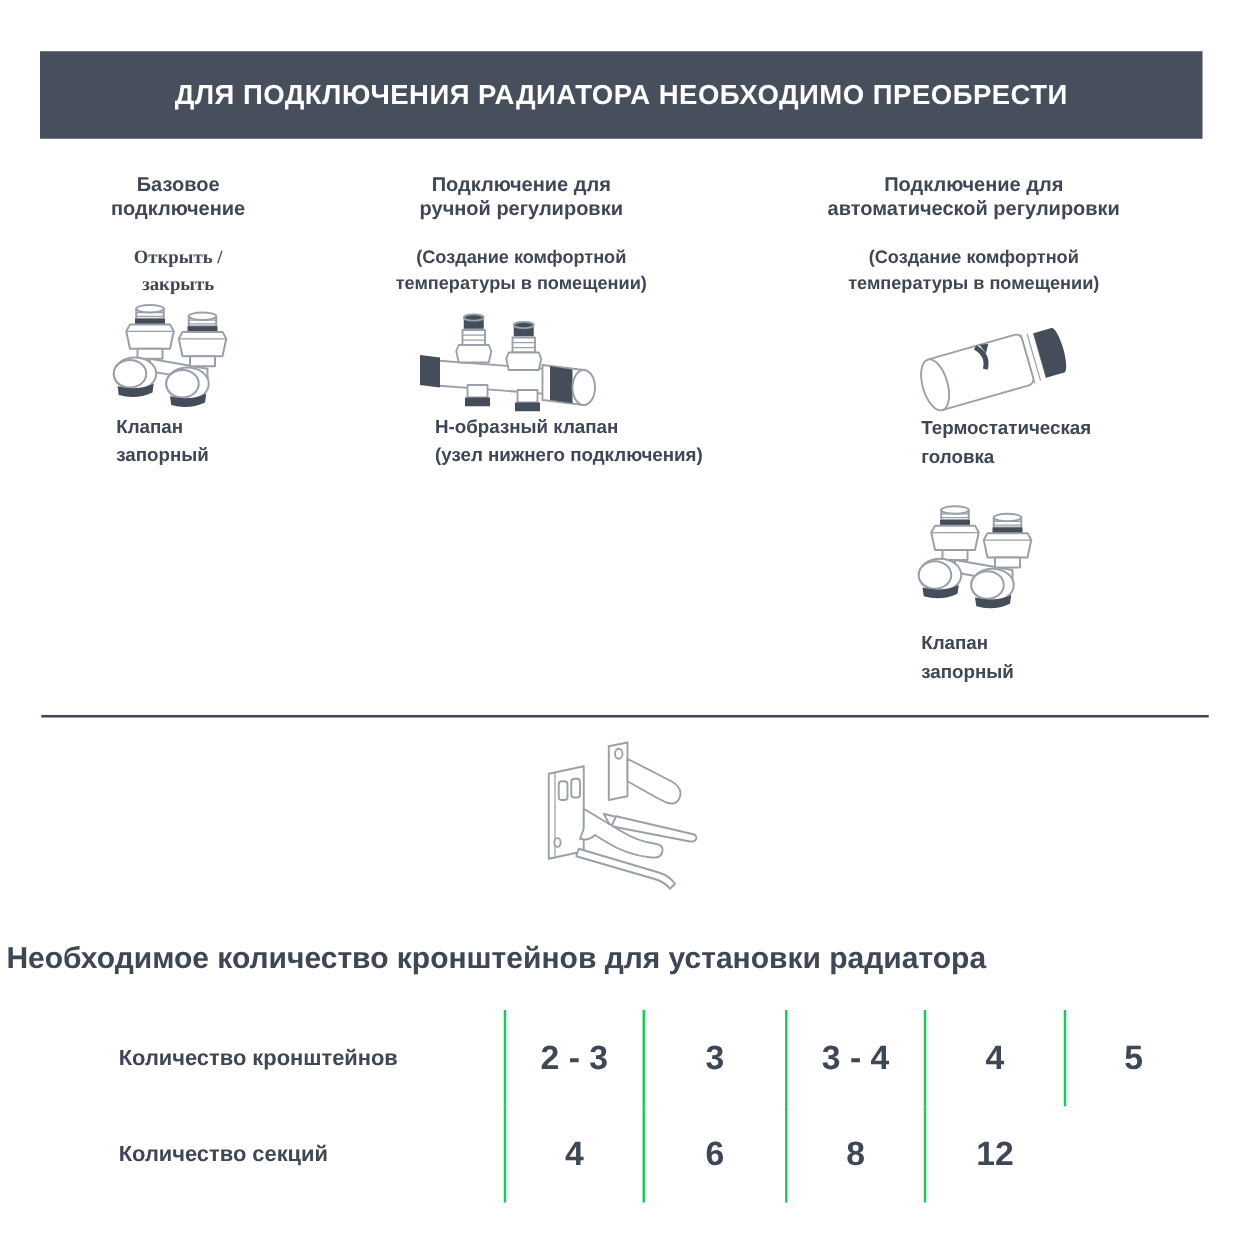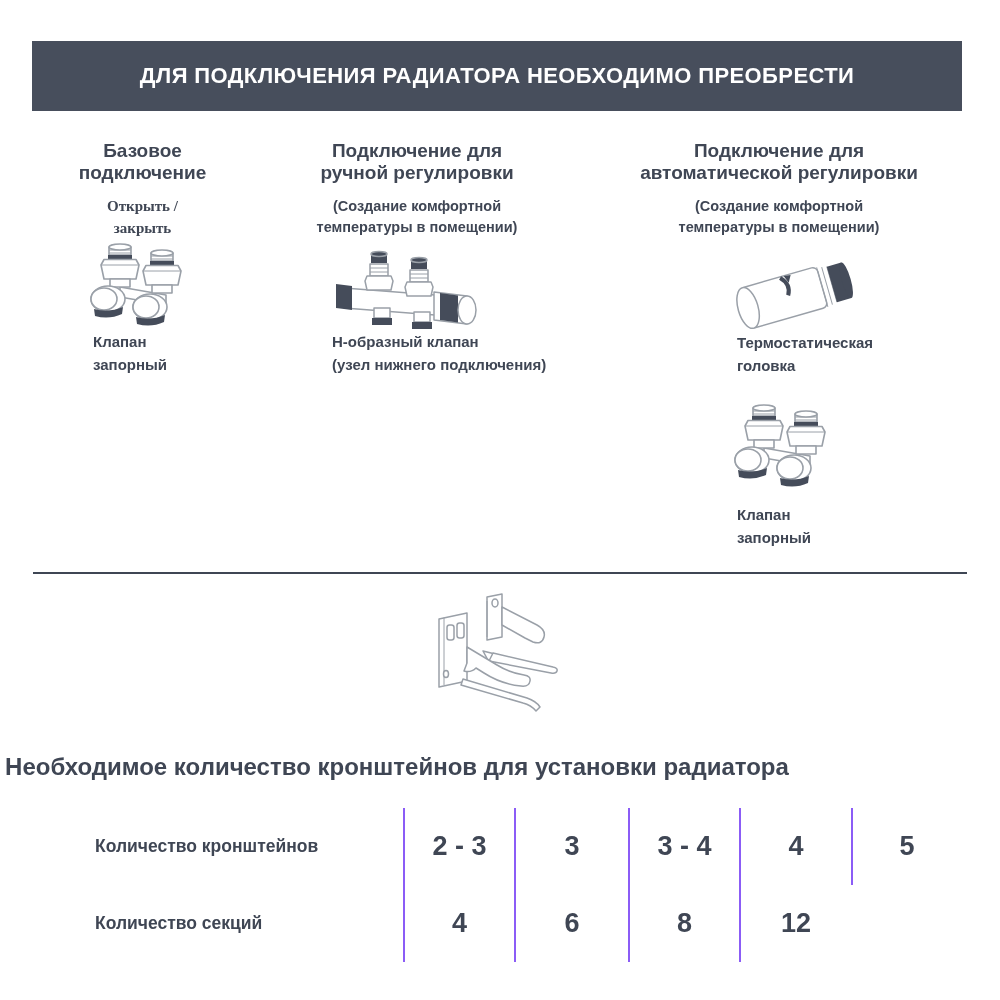--- a/index.html
+++ b/index.html
@@ -9,42 +9,42 @@
   }
   .topbar{
     position:absolute;left:32px;top:41px;width:930px;height:70px;
     background:#474e5c;display:flex;align-items:center;justify-content:center;
   }
   .topbar h1{
     margin:0;color:#ffffff;font-size:22px;font-weight:700;letter-spacing:.4px;text-align:center;
   }
   .abs{position:absolute;}
   .opt-title{
-    margin:0;font-size:19px;font-weight:700;line-height:1.18;text-align:center;white-space:pre-line;
+    margin:0;font-size:16px;font-weight:700;line-height:1.18;text-align:center;white-space:pre-line;
   }
   .opt-sub{
     margin:0;font-size:15px;font-weight:700;line-height:1.45;text-align:center;white-space:pre-line;
   }
   .caption{
     margin:0;font-size:15px;font-weight:700;line-height:1.5;text-align:left;white-space:pre-line;
   }
   .art-svg{display:block;width:100%;height:100%;}
   .divider{position:absolute;left:33px;top:572px;width:934px;height:2px;background:#3f4654;}
   .table-title{
     position:absolute;left:0;top:753px;width:794px;text-align:center;margin:0;
     font-size:24px;font-weight:700;
   }
   .bracket-table{
     position:absolute;left:60px;top:808px;width:901px;height:154px;
     display:grid;grid-template-columns:343px 111px 114px 111px 112px 110px;
     grid-template-rows:77px 77px;
   }
   .cell{display:flex;align-items:center;justify-content:center;}
   .cell.label{justify-content:flex-start;padding-left:35px;font-size:17.5px;font-weight:700;}
-  .cell.value{font-size:27px;font-weight:700;border-left:2px solid #8b5cf6;}
+  .cell.value{font-size:27px;font-weight:700;border-left:2px solid #22c55e;}
 </style>
 </head>
 <body>
 
 <div class="page">
 
   <header class="topbar">
     <h1>ДЛЯ ПОДКЛЮЧЕНИЯ РАДИАТОРА НЕОБХОДИМО ПРЕОБРЕСТИ</h1>
   </header>
 
@@ -113,21 +113,21 @@
         <path d="M81 10 h16 v9 h-16 z" fill="#454c5a" stroke="none"></path>
         <ellipse cx="89" cy="10" rx="8" ry="2.5" fill="#454c5a"></ellipse>
 
         <path d="M44 58 h16 v10 h-16 z"></path>
         <path d="M42 68 h20 v7 h-20 z" fill="#454c5a" stroke="none"></path>
         <path d="M84 62 h16 v10 h-16 z"></path>
         <path d="M82 72 h20 v7 h-20 z" fill="#454c5a" stroke="none"></path>
       </g>
     </svg>
   </div>
-  <p class="caption abs" style="left:332px;top:331px;width:220px;">Н-образный клапан
+  <p class="caption abs" style="left:348px;top:331px;width:220px;">Н-образный клапан
 (узел нижнего подключения)</p>
 
   <h2 class="opt-title abs" style="left:593px;top:140px;width:372px;">Подключение для
 автоматической регулировки</h2>
   <p class="opt-sub abs" style="left:593px;top:196px;width:372px;font-size:14.5px;">(Создание комфортной
 температуры в помещении)</p>
 
   <div class="abs" style="left:727px;top:254px;width:133px;height:76px;">
     <svg class="art-svg" viewBox="0 0 133 76" aria-hidden="true">
       <g transform="rotate(-16 66 40)" fill="#ffffff" stroke="#9aa0a8" stroke-width="1.5" stroke-linejoin="round">

